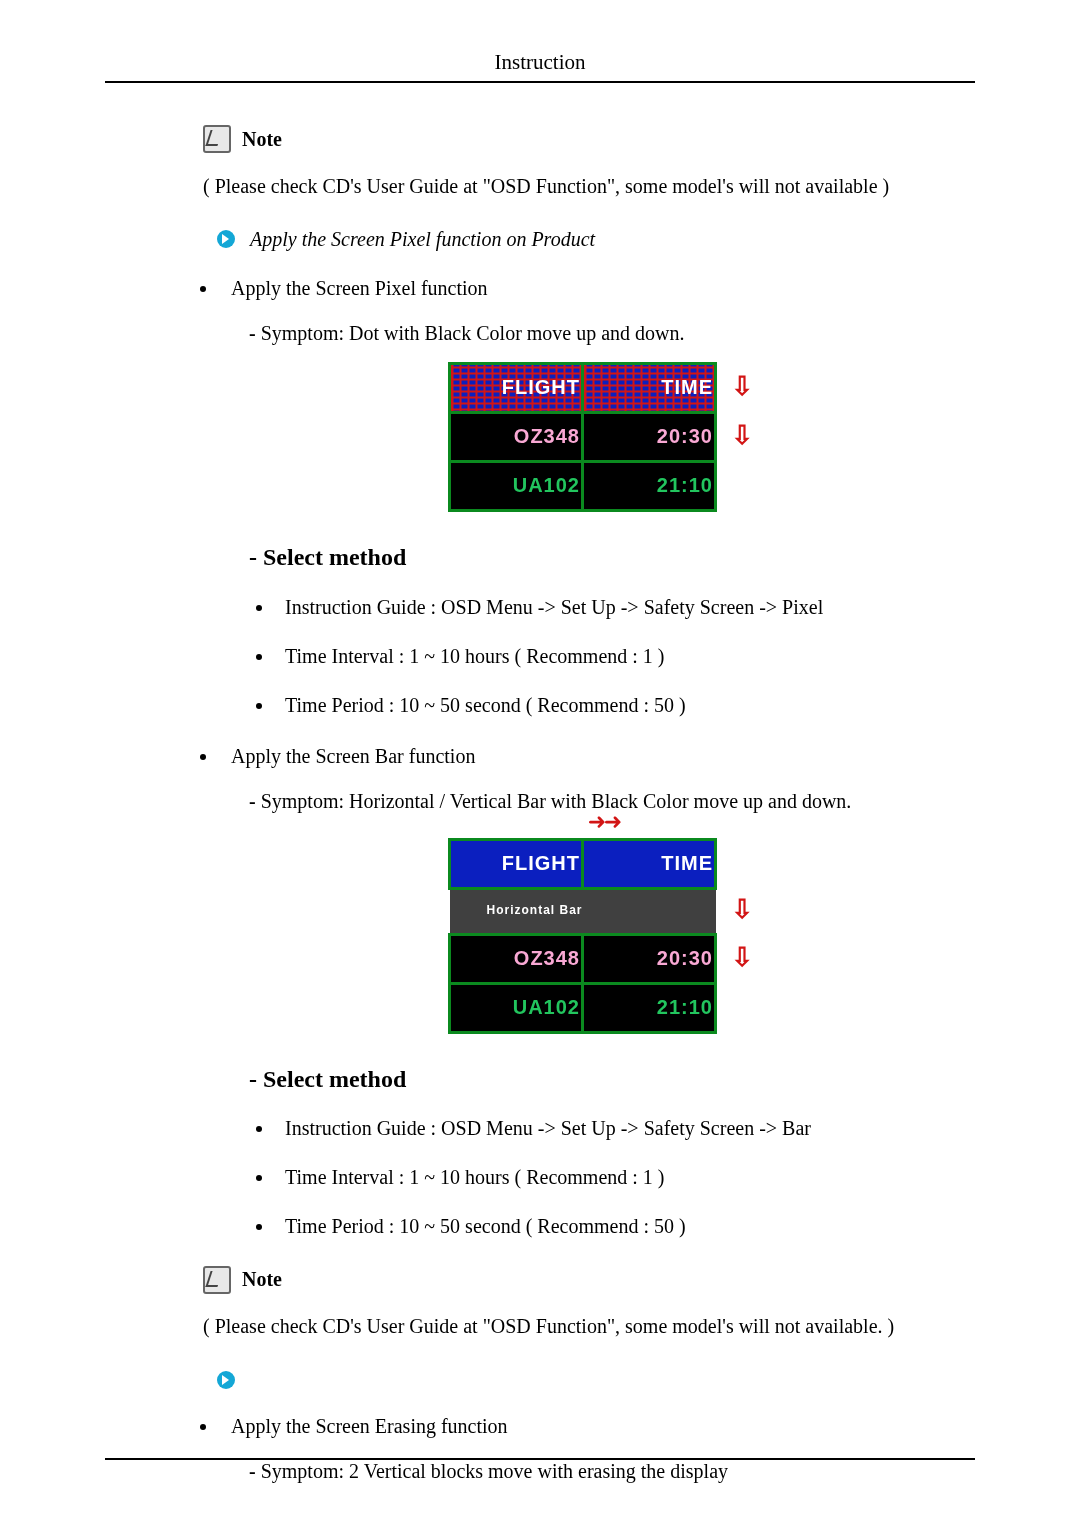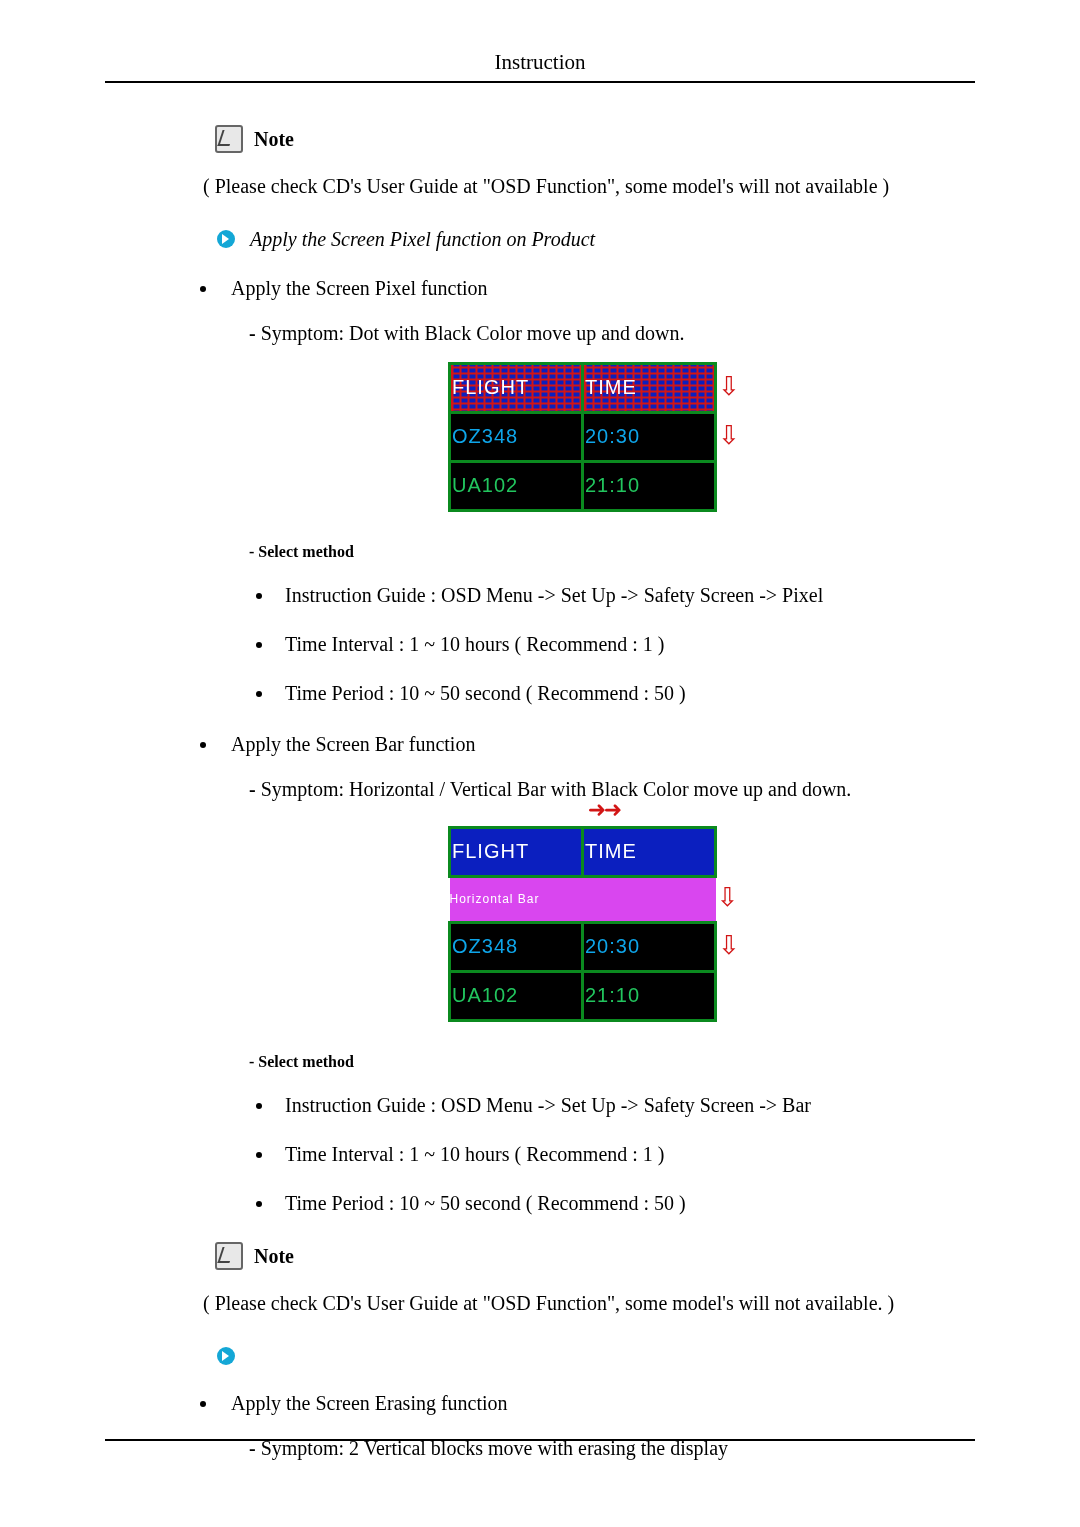--- a/index.html
+++ b/index.html
@@ -1,48 +1,48 @@
 <!DOCTYPE html>
 <html><head>
 <meta charset="utf-8">
 <style>
   html,body{margin:0;padding:0;background:#fff;color:#000;font-family:"Times New Roman",Times,serif;}
   .page{width:1080px;min-height:1527px;margin:0 auto;position:relative;box-sizing:border-box;padding:50px 105px 40px 105px;}
   .header-title{text-align:center;font-size:21px;margin:0;padding-bottom:6px;}
   hr.rule{border:none;border-top:2px solid #000;margin:0;}
   .content{padding:40px 0 0 98px;font-size:20px;line-height:1.45;}
-  .note-line{margin:0 0 18px 12px;}
+  .note-line{margin:0 0 18px 0;}
   .note-icon{display:inline-block;width:24px;height:24px;border:2px solid #666;border-radius:3px;vertical-align:middle;margin-right:6px;position:relative;background:#e8e8e8;}
   .note-icon::after{content:"";position:absolute;left:3px;top:3px;width:10px;height:14px;border:2px solid #444;border-right:none;border-top:none;transform:skew(-18deg);}
   .note-label{font-weight:bold;font-size:20px;vertical-align:middle;}
   .body-p{margin:0 0 22px 0;font-size:20px;}
   .arrow-line{margin:0 0 20px 0;padding-left:14px;}
   .arrow-icon{display:inline-block;width:18px;height:18px;border-radius:50%;background:#14a7d6;vertical-align:middle;margin-right:10px;position:relative;}
   .arrow-icon::after{content:"";position:absolute;left:5px;top:4px;border-left:7px solid #fff;border-top:5px solid transparent;border-bottom:5px solid transparent;}
   .arrow-text{font-style:italic;vertical-align:middle;font-size:20px;}
   ul.b1{list-style:disc;padding-left:0;margin:0;}
   ul.b1>li{margin:0 0 20px 0;margin-left:16px;padding-left:12px;font-size:20px;}
   .sub{margin:16px 0 0 0;padding-left:18px;font-size:20px;}
   .sub::before{content:"- ";font-weight:bold;}
   
   .ft-wrap{margin:14px auto 28px auto;display:flex;justify-content:center;}
   .ft{border-collapse:collapse;}
-  .ft td{height:44px;width:128px;text-align:left;font-weight:normal;font-family:Arial,Helvetica,sans-serif;font-size:20px;letter-spacing:1px;}
+  .ft td{height:44px;width:128px;text-align:right;font-weight:bold;font-family:Arial,Helvetica,sans-serif;font-size:20px;letter-spacing:1px;}
   .ft .hdr{background:#0b1fbf;color:#fff;border:3px solid #0b8a1f;}
   .ft .hdr.grid{background-image:
       repeating-linear-gradient(90deg,#d21515 0 2px,transparent 2px 8px),
       repeating-linear-gradient(0deg,#d21515 0 2px,transparent 2px 6px);
       background-color:#0b1fbf;color:#fff;}
-  .ft .cell{background:#000;color:#0ea5e9;border:3px solid #0b8a1f;}
+  .ft .cell{background:#000;color:#f9a8d4;border:3px solid #0b8a1f;}
   .ft .cell.green{color:#22c55e;}
   .ft .side{width:36px;background:#fff;border:none;}
-  .ft .hbar{font-size:12px;color:#fff;background:#d946ef;height:16px;padding:0;}
+  .ft .hbar{font-size:12px;color:#fff;background:#404040;height:16px;padding:0;}
   .down-arrow{color:#d21515;font-size:26px;line-height:1;}
   .right-arrows{color:#d21515;font-size:22px;letter-spacing:-4px;}
-  .sect-h{font-weight:bold;font-size:16px;margin:10px 0 18px 18px;}
+  .sect-h{font-weight:bold;font-size:24px;margin:10px 0 18px 18px;}
   ul.b2{list-style:disc;margin:0 0 22px 44px;padding:0;}
   ul.b2>li{margin:9px 0 20px 0;padding-left:10px;font-size:20px;}
   .footer-rule{position:absolute;bottom:78px;left:105px;right:105px;border:none;border-top:2px solid #000;}
 </style>
 </head>
 <body>
 
 <div class="page">
 
   <div class="header-title">Instruction</div>

